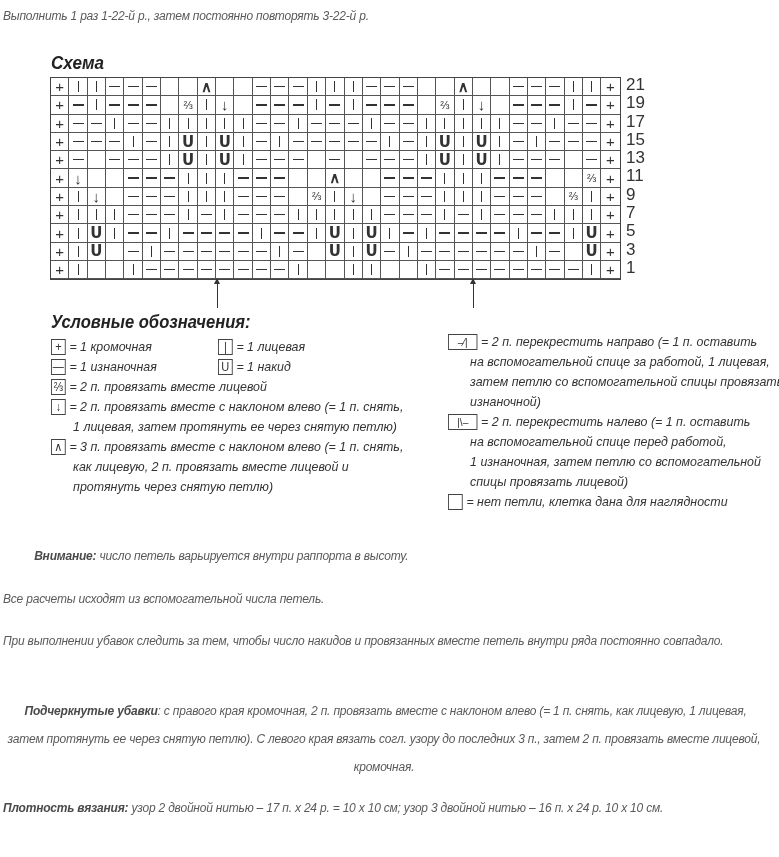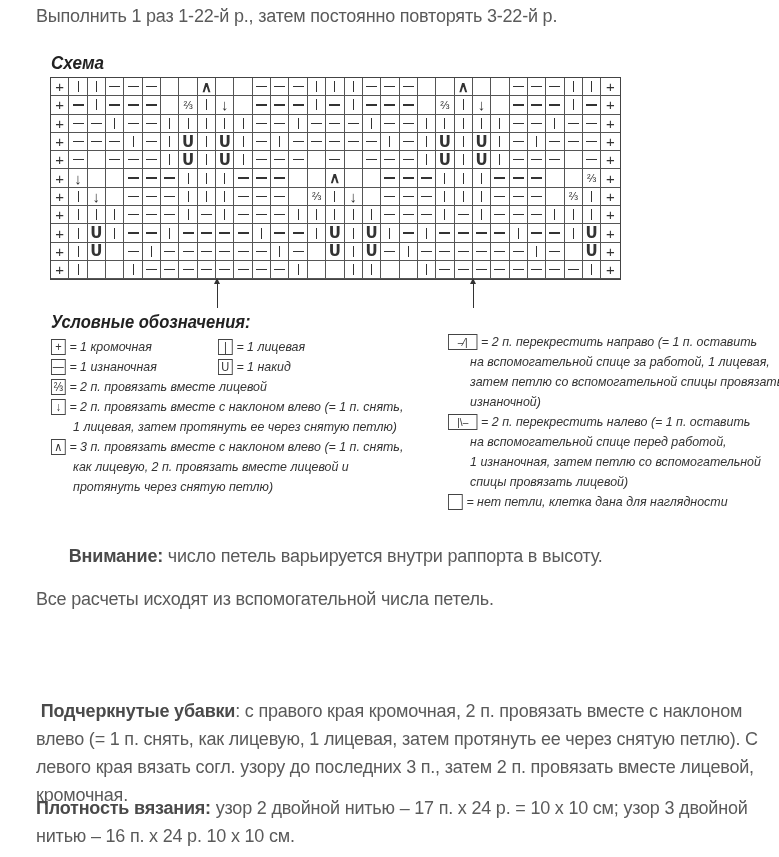--- a/index.html
+++ b/index.html
@@ -1,17 +1,17 @@
 <!DOCTYPE html>
 <html><head>
 <meta charset="utf-8">
 <style>
   body { margin:0; background:#fff; width:779px; height:857px; overflow:hidden; font-family:"Liberation Sans", sans-serif; color:#555; }
   .page { position:relative; width:779px; height:857px; }
-  .p { position:absolute; left:36px; right:14px; font-size:18px; line-height:28px; color:#5a5a5a; font-family:"Liberation Sans Narrow","Liberation Sans", sans-serif; letter-spacing:-0.2px; }
+  .p { position:absolute; left:3px; right:14px; font-size:12px; line-height:28px; color:#5a5a5a; font-family:"Liberation Sans Narrow","Liberation Sans", sans-serif; letter-spacing:-0.2px;font-style:italic; }
   .p b { color:#4a4a4a; }
   .figure { position:absolute; left:48px; top:52px; width:740px; height:470px; }
   .fig-title { position:absolute; left:3px; top:0; font-size:19px; font-weight:bold; font-style:italic; color:#222; transform:scaleX(0.9); transform-origin:left; }
   .grid { position:absolute; left:2px; top:25px; border:1.5px solid #444; display:grid; grid-template-columns:repeat(31, 18.35px); grid-template-rows:repeat(11, 18.3px); }
   .cell { border-right:1px solid #555; border-bottom:1px solid #555; box-sizing:border-box; display:flex; align-items:center; justify-content:center; font-size:15px; color:#333; overflow:visible; position:relative; }
   .cell:nth-child(31n) { border-right:none; }
   .rownums { position:absolute; left:578px; top:24px; width:30px; }
   .rownum { height:18.3px; font-size:17px; line-height:18.3px; color:#333; text-align:left; }
   .arrow { position:absolute; width:1px; background:#333; height:26px; top:230px; }
   .arrow::before { content:""; position:absolute; top:-4px; left:-3px; border-left:3.5px solid transparent; border-right:3.5px solid transparent; border-bottom:6px solid #333; }
@@ -368,35 +368,49 @@
         <div class="cell sym-p"></div>
         <div class="cell sym-p"></div>
         <div class="cell sym-p"></div>
         <div class="cell sym-p"></div>
         <div class="cell sym-p"></div>
         <div class="cell sym-p"></div>
         <div class="cell sym-p"></div>
         <div class="cell sym-k"></div>
         <div class="cell">+</div>
       </div>
+    <div class="rownums" id="rownums">
+        <div class="rownum">21</div>
+        <div class="rownum">19</div>
+        <div class="rownum">17</div>
+        <div class="rownum">15</div>
+        <div class="rownum">13</div>
+        <div class="rownum">11</div>
+        <div class="rownum">9</div>
+        <div class="rownum">7</div>
+        <div class="rownum">5</div>
+        <div class="rownum">3</div>
+        <div class="rownum">1</div>
+      </div>
     <div class="arrow" style="left:169px;"></div>
     <div class="arrow" style="left:425px;"></div>
 
     <div class="legend-title">Условные обозначения:</div>
     <div id="legend">
         <div class="leg" style="left: 3px; top: 285px;"><span class="lbox">+</span><span>= 1 кромочная</span></div>
         <div class="leg" style="left: 170px; top: 285px;"><span class="lbox">|</span><span>= 1 лицевая</span></div>
         <div class="leg" style="left: 3px; top: 305px;"><span class="lbox">—</span><span>= 1 изнаночная</span></div>
         <div class="leg" style="left: 170px; top: 305px;"><span class="lbox">U</span><span>= 1 накид</span></div>
         <div class="leg" style="left: 3px; top: 325px;"><span class="lbox">⅔</span><span>= 2 п. провязать вместе лицевой</span></div>
         <div class="leg" style="left: 3px; top: 345px;"><span class="lbox">↓</span><span>= 2 п. провязать вместе с наклоном влево (= 1 п. снять,</span><span class="indent">1 лицевая, затем протянуть ее через снятую петлю)</span></div>
         <div class="leg" style="left: 3px; top: 385px;"><span class="lbox">∧</span><span>= 3 п. провязать вместе с наклоном влево (= 1 п. снять,</span><span class="indent">как лицевую, 2 п. провязать вместе лицевой и</span><span class="indent">протянуть через снятую петлю)</span></div>
         <div class="leg" style="left: 400px; top: 280px;"><span class="lbox2">–⁄|</span><span>= 2 п. перекрестить направо (= 1 п. оставить</span><span class="indent">на вспомогательной спице за работой, 1 лицевая,</span><span class="indent">затем петлю со вспомогательной спицы провязать</span><span class="indent">изнаночной)</span></div>
         <div class="leg" style="left: 400px; top: 360px;"><span class="lbox2">|\–</span><span>= 2 п. перекрестить налево (= 1 п. оставить</span><span class="indent">на вспомогательной спице перед работой,</span><span class="indent">1 изнаночная, затем петлю со вспомогательной</span><span class="indent">спицы провязать лицевой)</span></div>
         <div class="leg" style="left: 400px; top: 440px;"><span class="lbox"></span><span>= нет петли, клетка дана для наглядности</span></div>
       </div>
   </div>
 
   <div class="p" style="top:542px;margin-left:28px;">&nbsp;<b>Внимание:</b><span> число петель варьируется внутри раппорта в высоту.</span></div>
   <div class="p" style="top:585px;">Все расчеты исходят из вспомогательной числа петель.</div>
-  <div class="p" style="top:697px;">&nbsp;<b>Подчеркнутые убавки</b><span>: с правого края кромочная, 2 п. провязать вместе с наклоном влево (= 1 п. снять, как лицевую, 1 лицевая, затем протянуть ее через снятую петлю). С левого края вязать согл. узору до последних 3 п., затем 2 п. провязать вместе лицевой, кромочная.</span></div>
+  <div class="p" style="top:627px;">При выполнении убавок следить за тем, чтобы число накидов и провязанных вместе петель внутри ряда постоянно совпадало.</div>
+  <div class="p" style="top:697px;text-align:center;">&nbsp;<b>Подчеркнутые убавки</b><span>: с правого края кромочная, 2 п. провязать вместе с наклоном влево (= 1 п. снять, как лицевую, 1 лицевая, затем протянуть ее через снятую петлю). С левого края вязать согл. узору до последних 3 п., затем 2 п. провязать вместе лицевой, кромочная.</span></div>
   <div class="p" style="top:794px;"><b>Плотность вязания:</b><span> узор 2 двойной нитью – 17 п. х 24 р. = 10 х 10 см; узор 3 двойной нитью – 16 п. х 24 р. 10 х 10 см.</span></div>
 </div>
 
 </body></html>

